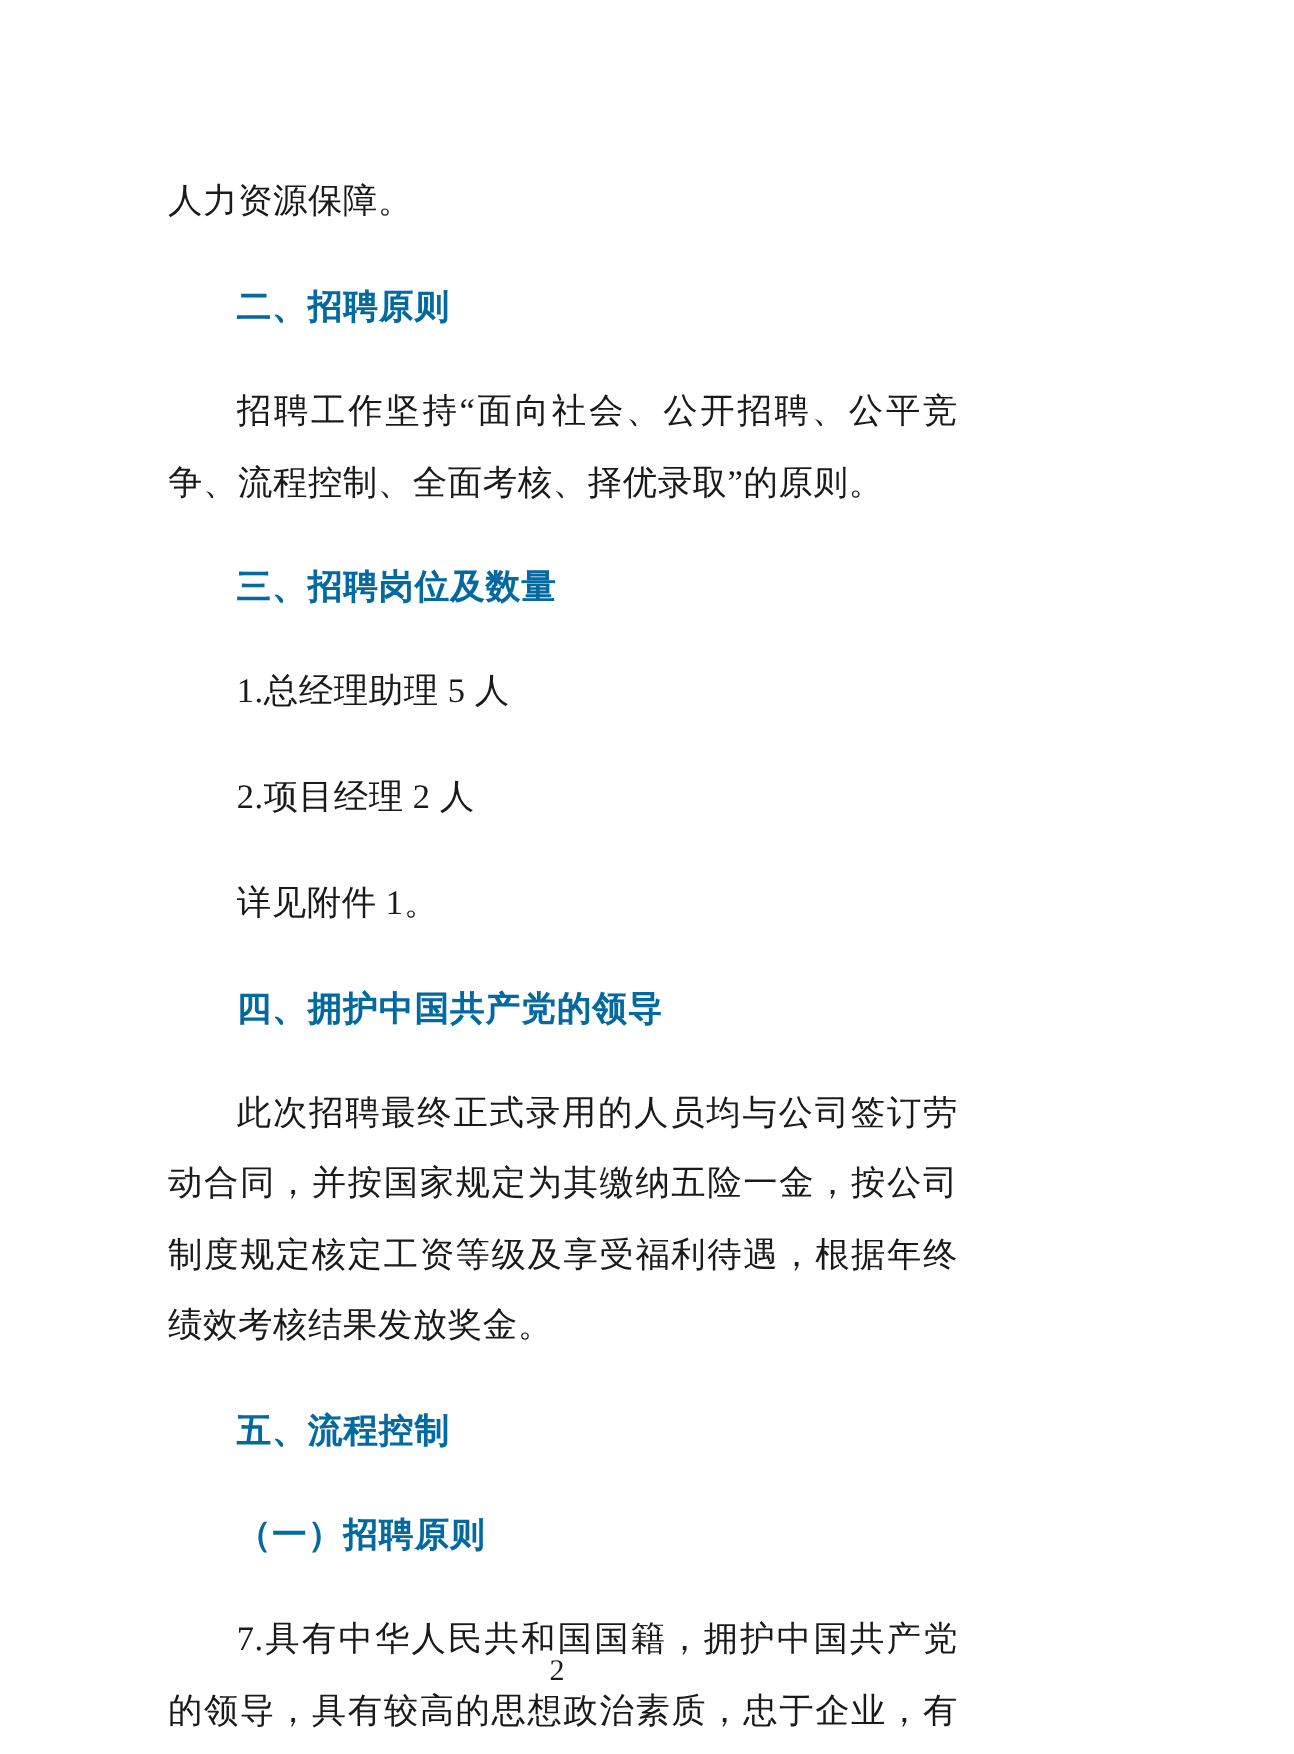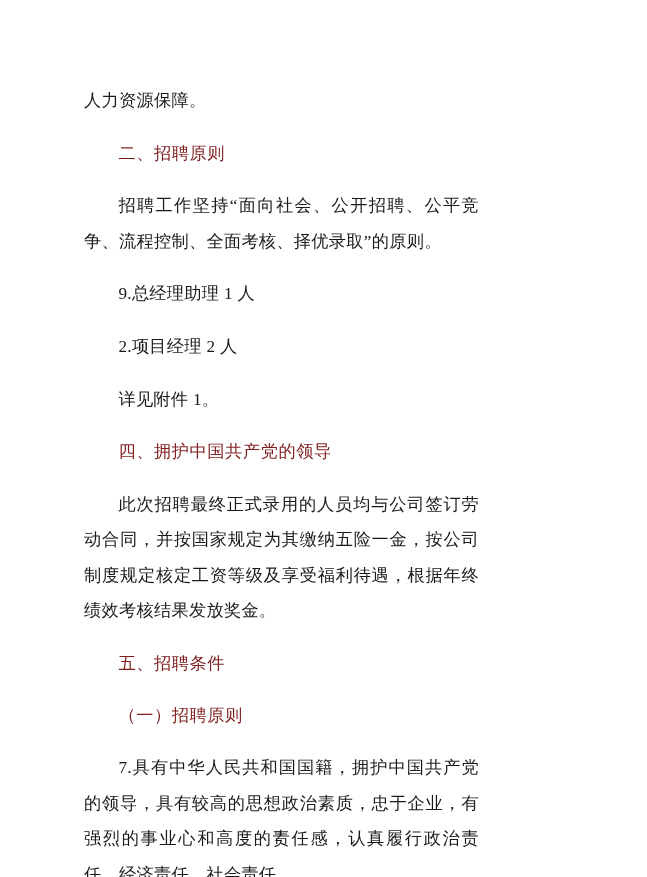--- a/index.html
+++ b/index.html
@@ -16,26 +16,26 @@
     overflow: hidden;
   }
   .page {
     width: 557px;
     height: 877px;
     box-sizing: border-box;
     padding: 66px 78px 0 84px;
     position: relative;
   }
   .heading {
-    font-weight: normal;
+    font-weight: bold;
     font-size: 17.2px;
     line-height: 35px;
     letter-spacing: 0.6px;
     text-indent: 2em;
-    color: #7f1d1d;
+    color: #0369a1;
   }
   .body-block {
     font-size: 17.2px;
     line-height: 35.5px;
     letter-spacing: 0.3px;
     text-align: justify;
     text-justify: inter-ideograph;
     text-indent: 2em;
     color: #1a1a1a;
   }
@@ -56,31 +56,32 @@
 <body>
 
 <div class="page">
 
   <p class="body-block flush">人力资源保障。</p>
 
   <p class="heading">二、招聘原则</p>
 
   <p class="body-block">招聘工作坚持“面向社会、公开招聘、公平竞争、流程控制、全面考核、择优录取”的原则。</p>
 
+  <p class="heading">三、招聘岗位及数量</p>
 
-  <p class="body-block">9.总经理助理 1 人</p>
+  <p class="body-block">1.总经理助理 5 人</p>
 
   <p class="body-block">2.项目经理 2 人</p>
 
   <p class="body-block">详见附件 1。</p>
 
   <p class="heading">四、拥护中国共产党的领导</p>
 
   <p class="body-block">此次招聘最终正式录用的人员均与公司签订劳动合同，并按国家规定为其缴纳五险一金，按公司制度规定核定工资等级及享受福利待遇，根据年终绩效考核结果发放奖金。</p>
 
-  <p class="heading">五、招聘条件</p>
+  <p class="heading">五、流程控制</p>
 
   <p class="heading">（一）招聘原则</p>
 
   <p class="body-block">7.具有中华人民共和国国籍，拥护中国共产党的领导，具有较高的思想政治素质，忠于企业，有强烈的事业心和高度的责任感，认真履行政治责任、经济责任、社会责任。</p>
 
   <div class="page-number">2</div>
 </div>
 
 </body></html>

